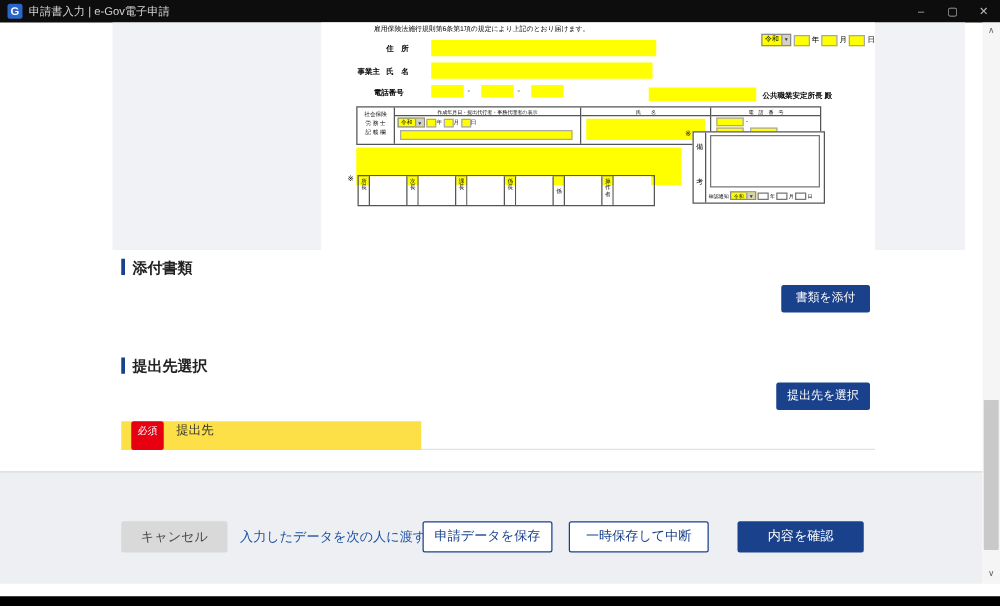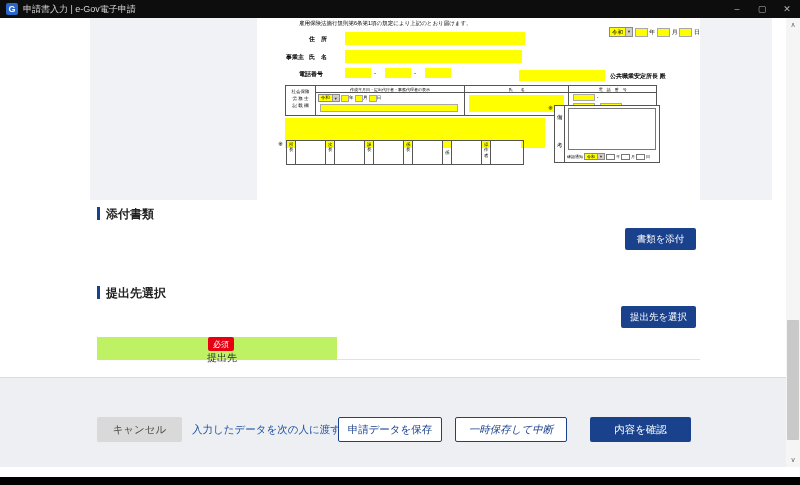--- a/index.html
+++ b/index.html
@@ -56,21 +56,21 @@
 
   
   .sec-title{position:absolute;font-size:12px;font-weight:bold;color:#222;}
   .sec-bar{position:absolute;width:3px;height:13px;background:#1a418c;}
   .sec-desc{position:absolute;font-size:10px;color:#333;}
   .btn-primary{position:absolute;background:#1a418c;color:#fff;font-size:9.5px;border:none;border-radius:2px;
                text-align:center;cursor:pointer;padding:0;}
   .btn-outline{position:absolute;background:#fff;color:#1a418c;font-size:10.5px;border:1px solid #1a418c;border-radius:2px;
                text-align:center;cursor:pointer;padding:0;}
   .req-row{position:absolute;left:97px;top:337px;width:603px;height:23px;background:#fff;border-bottom:1px solid #dfe2e6;}
-  .req-cell{position:absolute;left:0;top:0;width:240px;height:23px;background:#bef264;display:flex;align-items:center;flex-direction:column;}
+  .req-cell{position:absolute;left:0;top:0;width:240px;height:23px;background:#fde047;display:flex;}
   .req-badge{background:#e60012;color:#fff;font-size:8px;border-radius:2px;padding:1.5px 5px;margin-left:8px;}
   .req-label{font-size:10px;color:#333;margin-left:10px;}
 
   
   .footer-band{position:absolute;left:0;top:377px;width:786px;height:90px;background:#edeff2;border-top:1px solid #d9dcdf;}
   .btn-cancel{position:absolute;left:97px;top:417px;width:85px;height:25px;background:#d9d9d9;color:#4a4a4a;
               font-size:10.5px;border:none;border-radius:2px;cursor:pointer;}
   .handover{position:absolute;left:192px;top:423px;font-size:10.5px;color:#1a4f9e;cursor:pointer;white-space:nowrap;}
   .f-btn{height:25px;line-height:23px;}
 </style>
@@ -213,21 +213,21 @@
     <div class="req-cell">
       <span class="req-badge">必須</span>
       <span class="req-label">提出先</span>
     </div>
   </div>
 
   <div class="footer-band"></div>
   <button class="btn-cancel">キャンセル</button>
   <span class="handover">入力したデータを次の人に渡す場合</span>
   <button class="btn-outline f-btn" style="left:338px;top:417px;width:104px;">申請データを保存</button>
-  <button class="btn-outline f-btn" style="left:455px;top:417px;width:112px;font-style:italic;">一時保存して中断</button>
+  <button class="btn-outline f-btn" style="left:455px;top:417px;width:112px;">一時保存して中断</button>
   <button class="btn-primary f-btn" style="left:590px;top:417px;width:101px;font-size:10.5px;">内容を確認</button>
 
   <div class="sb">
     <span class="arrow" style="top:0;">∧</span>
     <span class="thumb" style="top:302px;height:120px;"></span>
     <span class="arrow" style="top:435px;">∨</span>
   </div>
 
   <div class="blackbar"></div>
 

